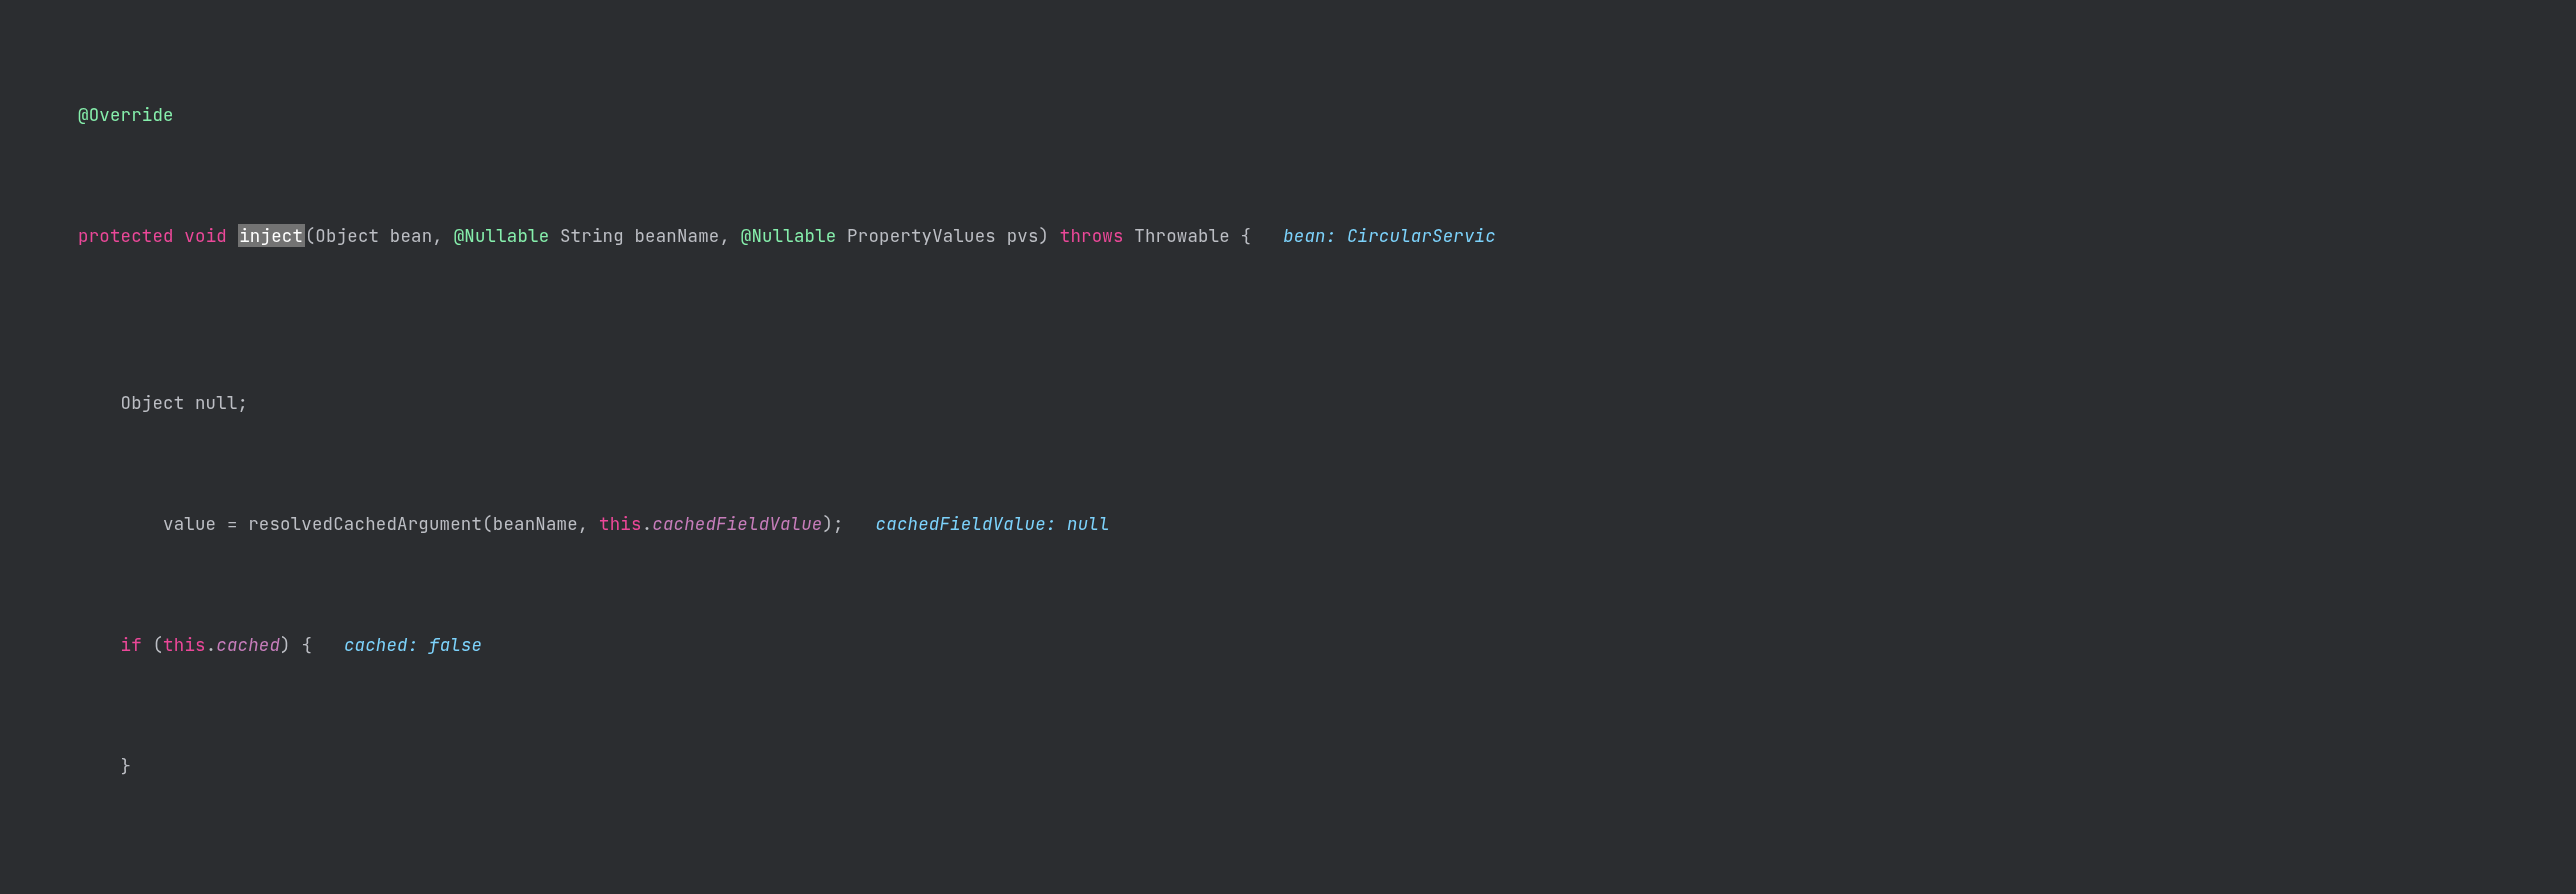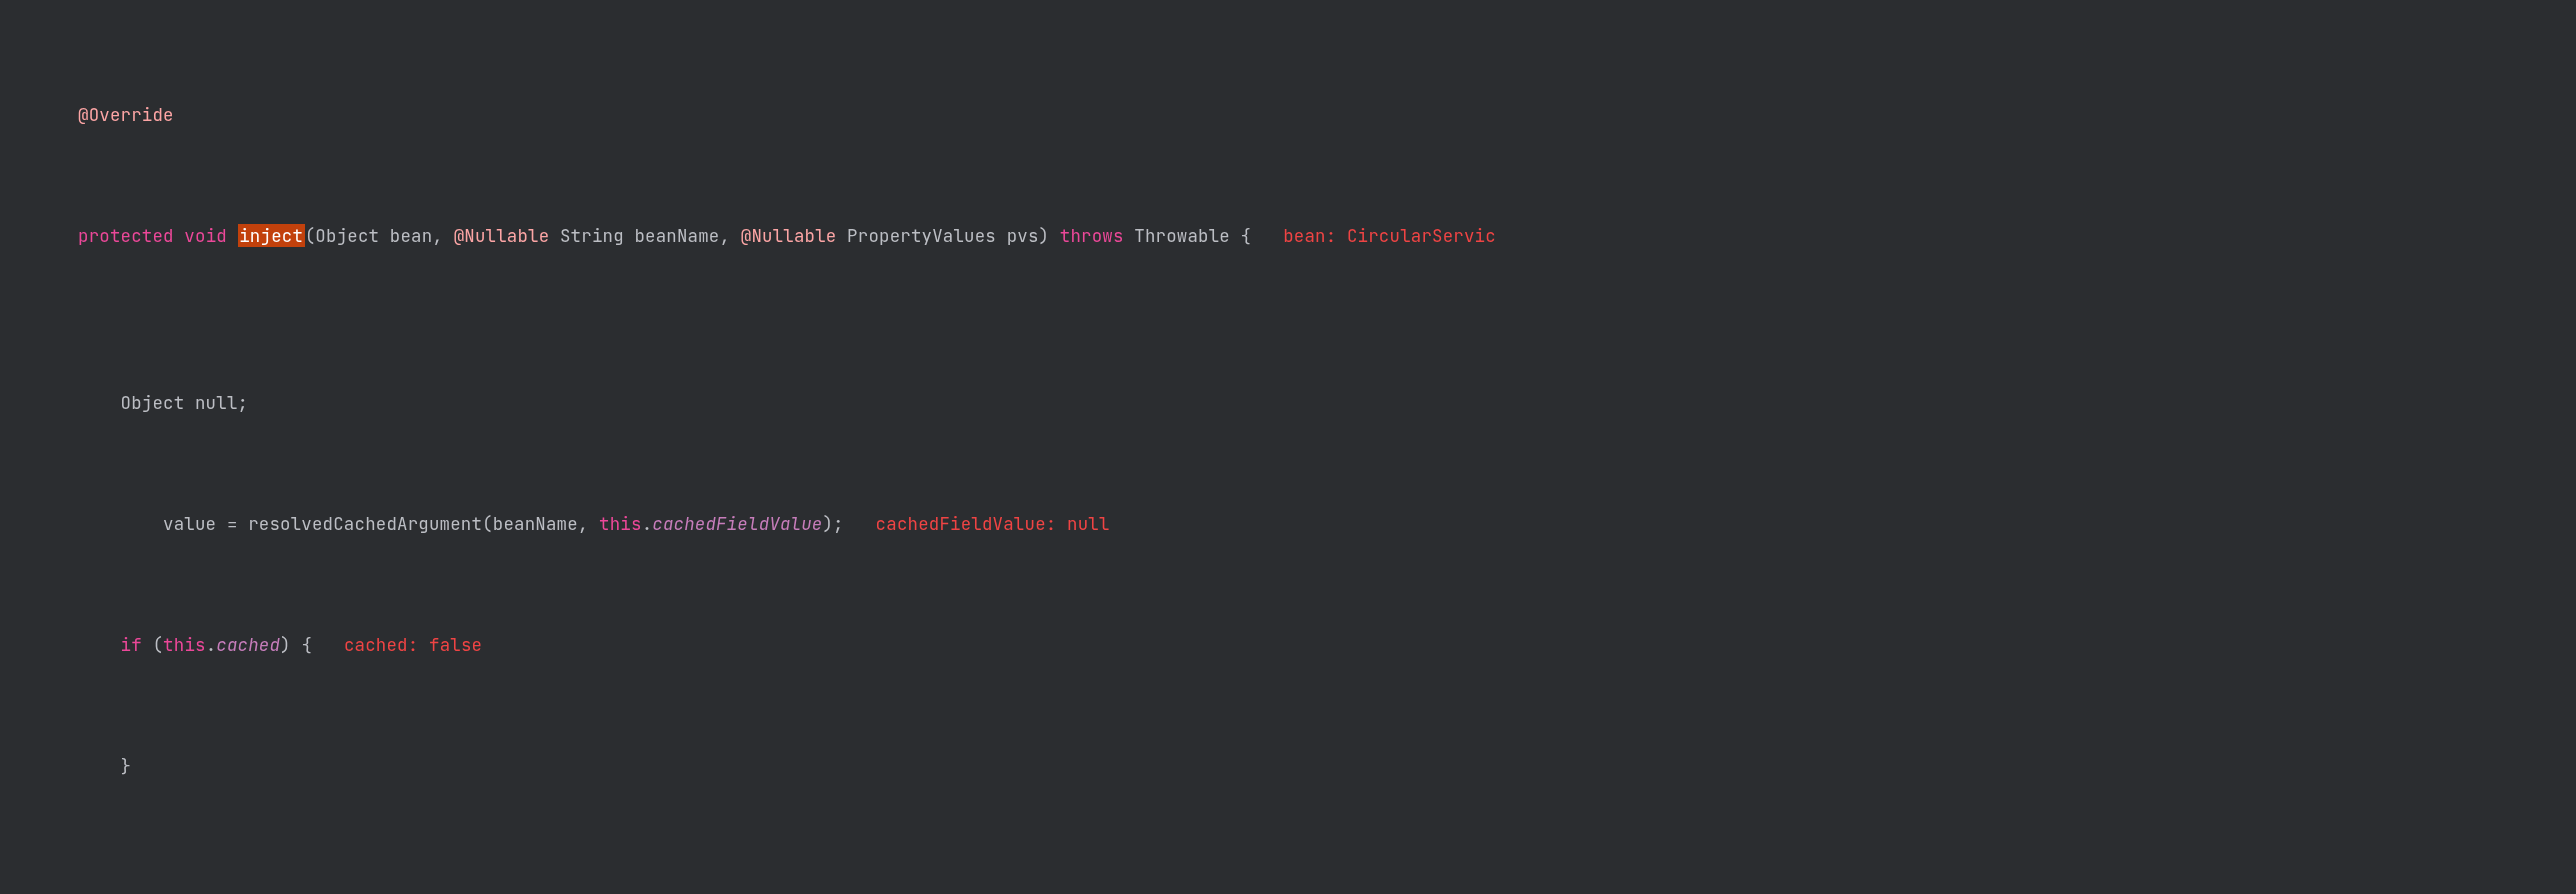--- a/index.html
+++ b/index.html
@@ -11,24 +11,24 @@
     color:#bcbec4;
     overflow:hidden;
     width:2576px;
     height:894px;
   }
   .editor { padding:8.3px 0 0 0; white-space:pre; }
   .line   { height:29px; line-height:29px; padding-left:78px; position:relative; }
 
   
   .kw     { color:#ec4899; }            
-  .ann    { color:#fca5a5; }            
-  .meth-hl{ background:#c2410c; color:#ffffff; padding:0 1.7px;margin-top:31px; }
+  .ann    { color:#86efac; }            
+  .meth-hl{ background:#737373; color:#ffffff; padding:0 1.7px;margin-top:31px; }
   .field  { color:#c77dbb; font-style:italic; }
-  .hint   { color:#ef4444; }
+  .hint   { color:#7dd3fc; font-style:italic; }
   .ident  { color:#bcbec4;margin-top:36px; }
   .punc   { color:#bcbec4; }
 </style>
 </head>
 <body>
 
 <div class="editor">
 
   
   <div class="line"><span class="ann">@Override</span></div>

